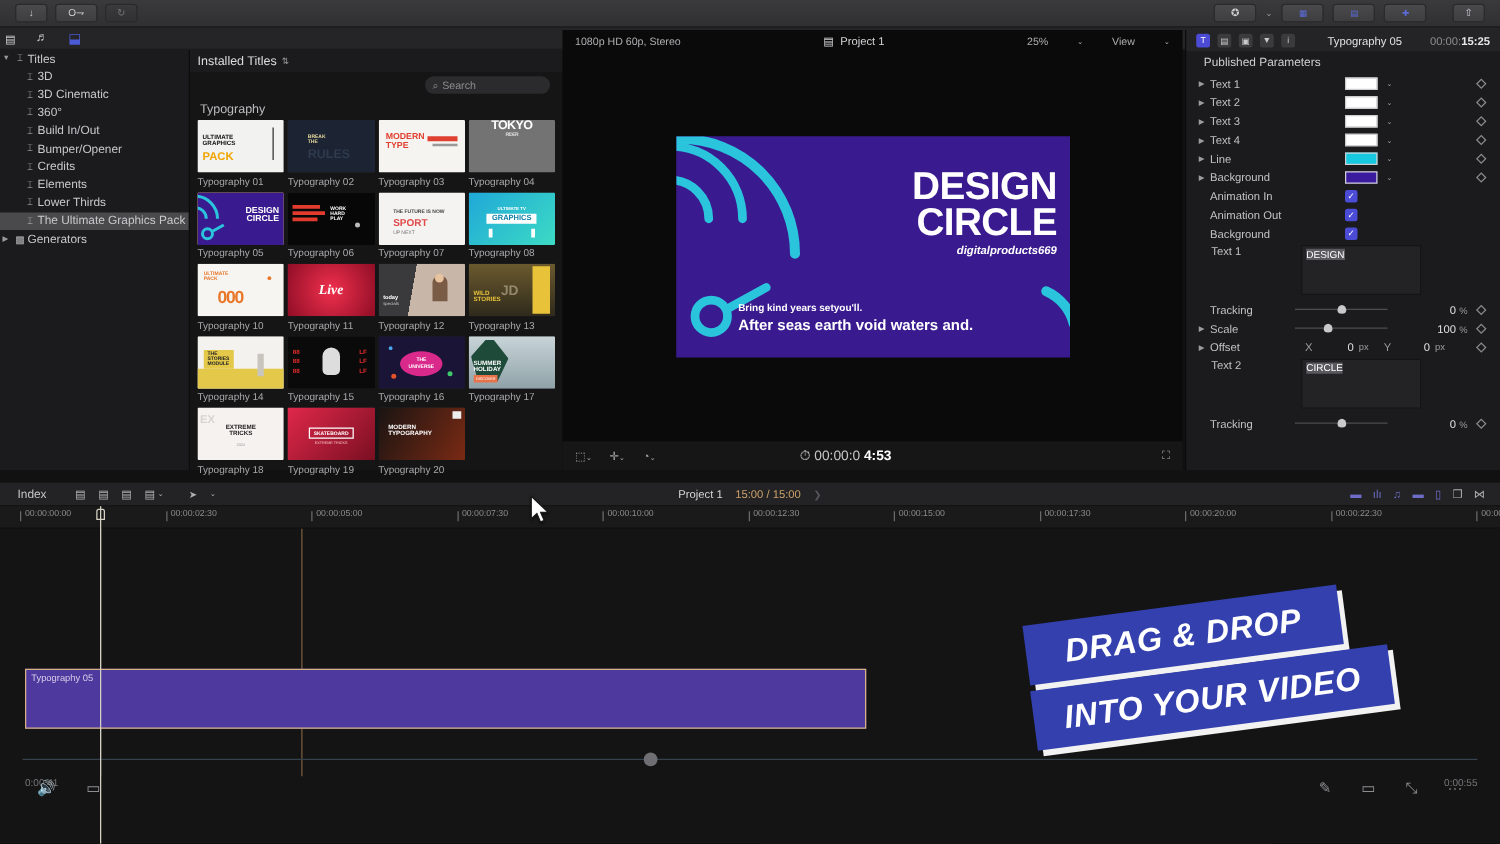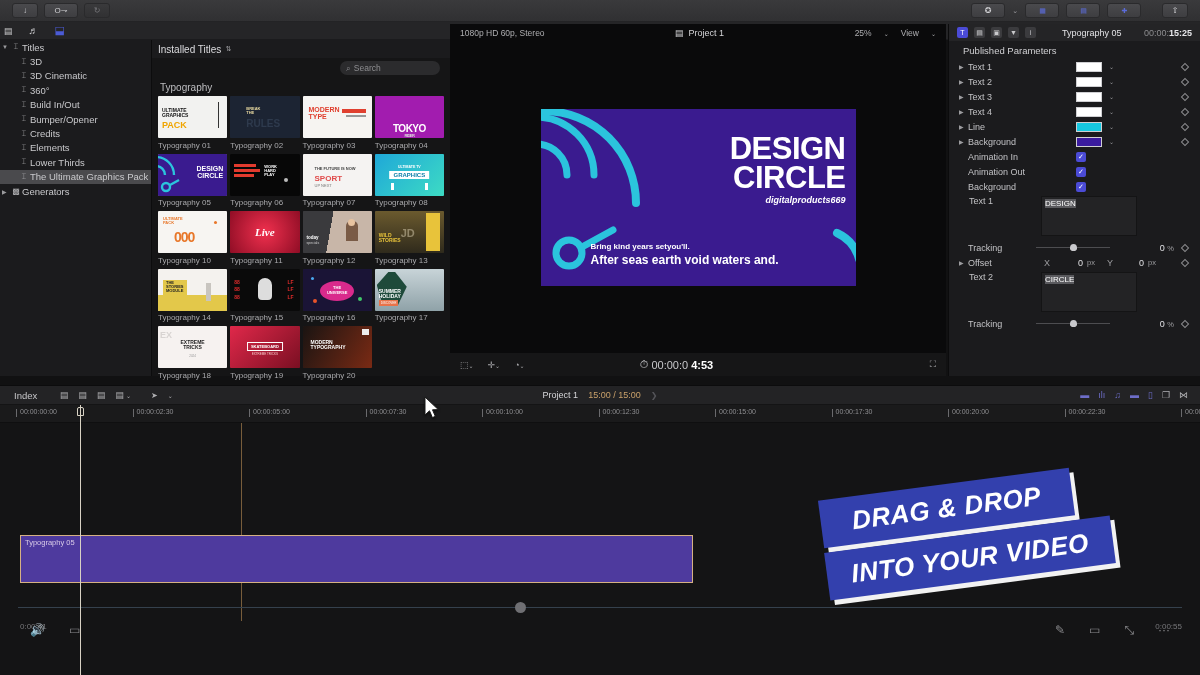--- a/index.html
+++ b/index.html
@@ -48,21 +48,21 @@
   .cell { width:100%; }
   .thumb { width:100%; height:42px; border-radius:1px; overflow:hidden; position:relative;
     background:#222; display:flex; align-items:center; justify-content:center; }
   .cell.sel .thumb { outline:1.5px solid #c9a06a; outline-offset:-1px; }
   .cap { font-size:8px; color:#a9a9ac; margin-top:2.5px; text-align:left; }
 
   
   .viewer { position:absolute; left:450px; top:24px; width:496px; height:352px; background:#0a0a0b; }
   .v-top { height:18px; display:flex; align-items:center; padding:0 10px; font-size:8.5px; color:#aeaeb1; }
   .v-top .mid { margin:0 auto; display:flex; align-items:center; gap:5px; font-size:9px; color:#d4d4d7;}
-  .v-top .rt { display:flex; align-items:center; gap:12px; }
+  .v-top .rt { display:flex; align-items:center; gap:23px; }
   .v-stage { position:relative; height:310px; display:flex; align-items:center; justify-content:center; }
   .canvas { position:relative; width:315px; height:177px; background:#3a1b8f; overflow:hidden; }
   .v-bot { height:24px; display:flex; align-items:center; padding:0 10px; gap:14px;
     font-size:9px; color:#a6a6a9; background:#161617; border-top:1px solid #0a0a0b; }
   .v-bot .tc { margin:0 auto; display:flex; align-items:center; gap:3px; color:#c8c8cb; font-size:11px; }
   .v-bot .tc b { color:#fff; }
 
   
   .insp { position:absolute; left:948px; top:24px; width:252px; height:352px; background:#1b1b1d;
     border-left:1px solid #0b0b0c; overflow:hidden; }
@@ -263,21 +263,21 @@
             <div style="width:100%;height:100%;background:#f6f4f1;position:relative">
               <div style="position:absolute;left:6px;top:11px;font-size:7px;font-weight:bold;color:#e0402f;line-height:.95">MODERN<br>TYPE</div>
               <div style="position:absolute;right:6px;top:13px;width:24px;height:4px;background:#e0402f"></div>
               <div style="position:absolute;right:6px;top:19px;width:20px;height:2px;background:#999"></div>
             </div>
           </div>
           <div class="cap">Typography 03</div>
         </div>
         <div class="cell">
           <div class="thumb">
-            <div style="width:100%;height:100%;background:#a21caf;display:flex;align-items:flex-end;justify-content:center">
+            <div style="width:100%;height:100%;background:#737373;display:flex;align-items:flex-start;justify-content:center">
               <div style="font-size:10px;font-weight:bold;color:#fff;letter-spacing:-.5px;text-align:center;line-height:1">TOKYO<div style="font-size:4px;color:#ddd">RIDER</div></div>
             </div>
           </div>
           <div class="cap">Typography 04</div>
         </div>
         <div class="cell sel">
           <div class="thumb">
             <div style="width:100%;height:100%;background:#3a1b8f;position:relative">
               <div style="position:absolute;right:4px;top:11px;font-size:7px;font-weight:bold;color:#fff;line-height:1;text-align:right">DESIGN<br>CIRCLE</div>
               <svg width="30" height="42" style="position:absolute;left:0;top:0">
@@ -578,20 +578,31 @@
       <span class="lbl" style="width:56px">Tracking</span>
       <span class="slider">
           <i style="left:46%"></i>
         </span>
       <span class="val">
         <span>0</span>
         <small>%</small></span>
       <span class="kf"></span>
     </div>
 
+    <div class="prow">
+      <span class="tri">▶</span>
+      <span class="lbl" style="width:56px">Scale</span>
+      <span class="slider">
+          <i style="left:31%"></i>
+        </span>
+      <span class="val">
+        <span>100</span>
+        <small>%</small></span>
+      <span class="kf"></span>
+    </div>
 
     <div class="prow">
       <span class="tri">▶</span>
       <span class="lbl" style="width:56px">Offset</span>
       <span class="xy" style="margin-left:20px">
         <span style="color:#9d9da0">X</span>
         <span style="margin-left:24px">0</span>
         <small style="color:#9d9da0">px</small>
         <span style="color:#9d9da0;margin-left:8px">Y</span>
         <span style="margin-left:22px">0</span>

